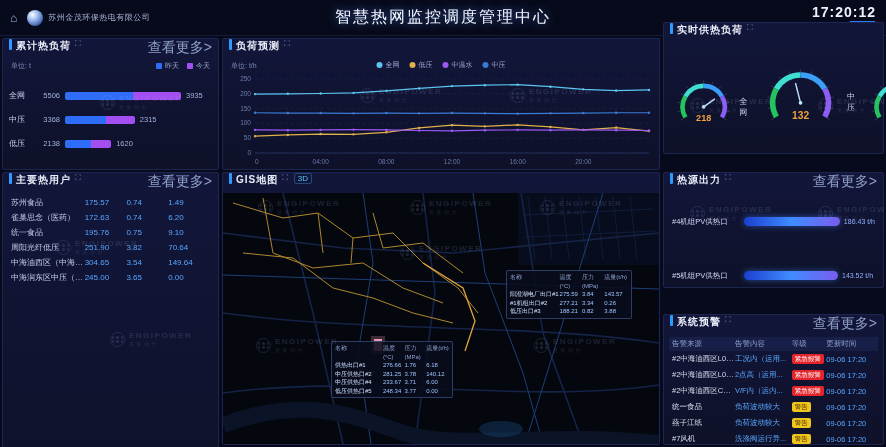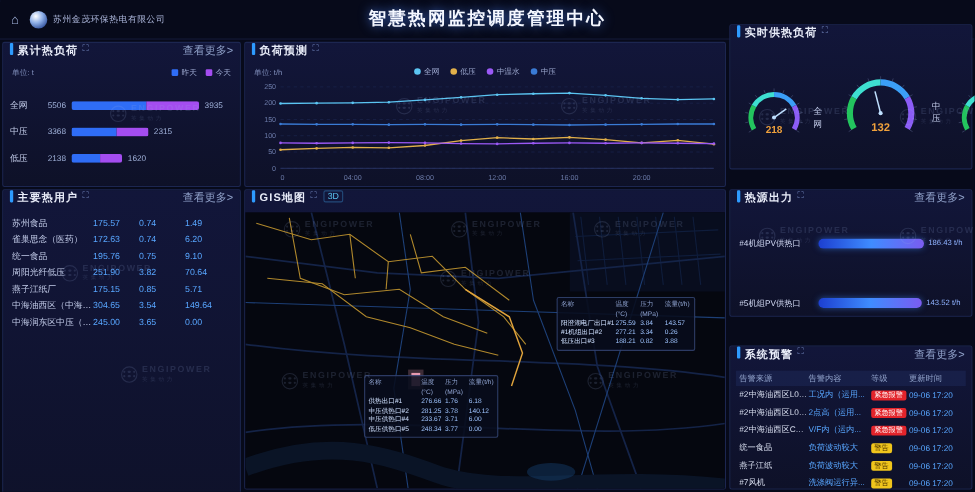--- a/index.html
+++ b/index.html
@@ -6,32 +6,32 @@
   html,body{width:886px;height:447px;overflow:hidden}
   body{background:#070a1a;font-family:"Liberation Sans",sans-serif;color:#cfd6f0;position:relative}
   #stage{position:relative;width:886px;height:447px;background:
     linear-gradient(115deg,rgba(40,60,130,.06) 0 1px,transparent 1px 120px),
     #070a1a}
   
   #hdr{position:absolute;left:0;top:0;width:886px;height:36px;display:flex;align-items:center;padding:0 10px;border-bottom:1px solid #141a38}
   .home{font-size:12px;color:#9fb0d8;margin-right:10px;cursor:pointer}
   .logo{width:16px;height:16px;border-radius:50%;background:radial-gradient(circle at 35% 30%,#ffffff,#8fb0e8 40%,#1b3a8a 90%);margin-right:5px}
   .company{font-size:8px;color:#aab4d8;letter-spacing:.5px}
-  .main-title{position:absolute;left:50%;transform:translateX(-50%);font-size:16px;font-weight:bold;color:#f4f7ff;text-shadow:0 0 10px rgba(70,120,230,.8);letter-spacing:2px}
+  .main-title{position:absolute;left:50%;transform:translateX(-50%);font-size:16px;font-weight:normal;color:#f4f7ff;text-shadow:0 0 10px rgba(70,120,230,.8);letter-spacing:2px}
   .timebox{margin-left:auto;text-align:right}
   .clock{font-size:14px;font-weight:bold;color:#eef2ff;letter-spacing:1px}
   .dateline{font-size:7px;color:#8fa0c8;margin-top:1px}
   .weekday{border:1px solid #2e7bff;color:#6fb0ff;padding:0 2px;margin-left:3px;border-radius:2px}
   
   .panel{position:absolute;background:linear-gradient(180deg,#12163a,#0e1128);border:1px solid #1c2650;border-radius:2px}
   .phdr{height:20px;display:flex;align-items:flex-start;padding:0 6px;gap:4px}
   .accent{width:3px;height:11px;background:#2e9bff;border-radius:1px}
   .ptitle{font-size:10px;font-weight:bold;color:#e8ecf8;letter-spacing:1px}
   .pexp{font-size:8px;color:#6f82b8;cursor:pointer}
-  .more{margin-left:auto;font-size:10px;color:#8fa0c8;cursor:pointer;text-decoration:none}
+  .more{margin-left:auto;font-size:14px;color:#8fa0c8;cursor:pointer;text-decoration:none}
   .pbody{position:relative;width:100%;height:calc(100% - 20px)}
   .unit{position:absolute;left:8px;top:2px;font-size:7px;color:#7e8cb8}
   
   #cum-legend{position:absolute;right:8px;top:2px;display:flex;gap:8px;font-size:7px;color:#9aa6cc}
   .lg-item{display:flex;align-items:center;gap:3px;cursor:pointer}
   .lg-dot{width:6px;height:6px;border-radius:1px;display:inline-block}
   #cum-rows{position:absolute;left:6px;right:6px;top:18px}
   .bar-row{display:flex;align-items:center;margin:13px 0;gap:5px}
   .bar-label{width:22px;font-size:8px;color:#c2cbe8;flex:none}
   .bar-val{font-size:7.5px;color:#9fb0d8;flex:none}
@@ -86,20 +86,26 @@
 </head>
 <body>
 
 <div id="stage">
 
   <div id="hdr">
     <span class="home">⌂</span>
     <span class="logo"></span>
     <span class="company">苏州金茂环保热电有限公司</span>
     <span class="main-title">智慧热网监控调度管理中心</span>
+    <div class="timebox">
+      <div class="clock">17:20:12</div>
+      <div class="dateline">
+        <span>2022.09.06</span><span class="weekday">星期二</span>
+      </div>
+    </div>
   </div>
 
   <div class="panel" style="left:2px;top:38px;width:217px;height:132px">
     <div class="phdr">
       <span class="accent"></span>
       <span class="ptitle">累计热负荷</span>
       <span class="pexp">⛶</span>
       <a class="more">查看更多&gt;</a>
     </div>
     <div class="pbody">
@@ -366,26 +372,20 @@
             <span class="tnum">0.75</span>
             <span class="tnum">9.10</span>
           </div>
           <div class="trow">
             <span class="tname">周阳光纤低压</span>
             <span class="tnum">251.90</span>
             <span class="tnum">3.82</span>
             <span class="tnum">70.64</span>
           </div>
           <div class="trow">
-            <span class="tname">燕子江纸厂</span>
-            <span class="tnum">175.15</span>
-            <span class="tnum">0.85</span>
-            <span class="tnum">5.71</span>
-          </div>
-          <div class="trow">
             <span class="tname">中海油西区（中海油）</span>
             <span class="tnum">304.65</span>
             <span class="tnum">3.54</span>
             <span class="tnum">149.64</span>
           </div>
           <div class="trow">
             <span class="tname">中海润东区中压（预）</span>
             <span class="tnum">245.00</span>
             <span class="tnum">3.65</span>
             <span class="tnum">0.00</span>

